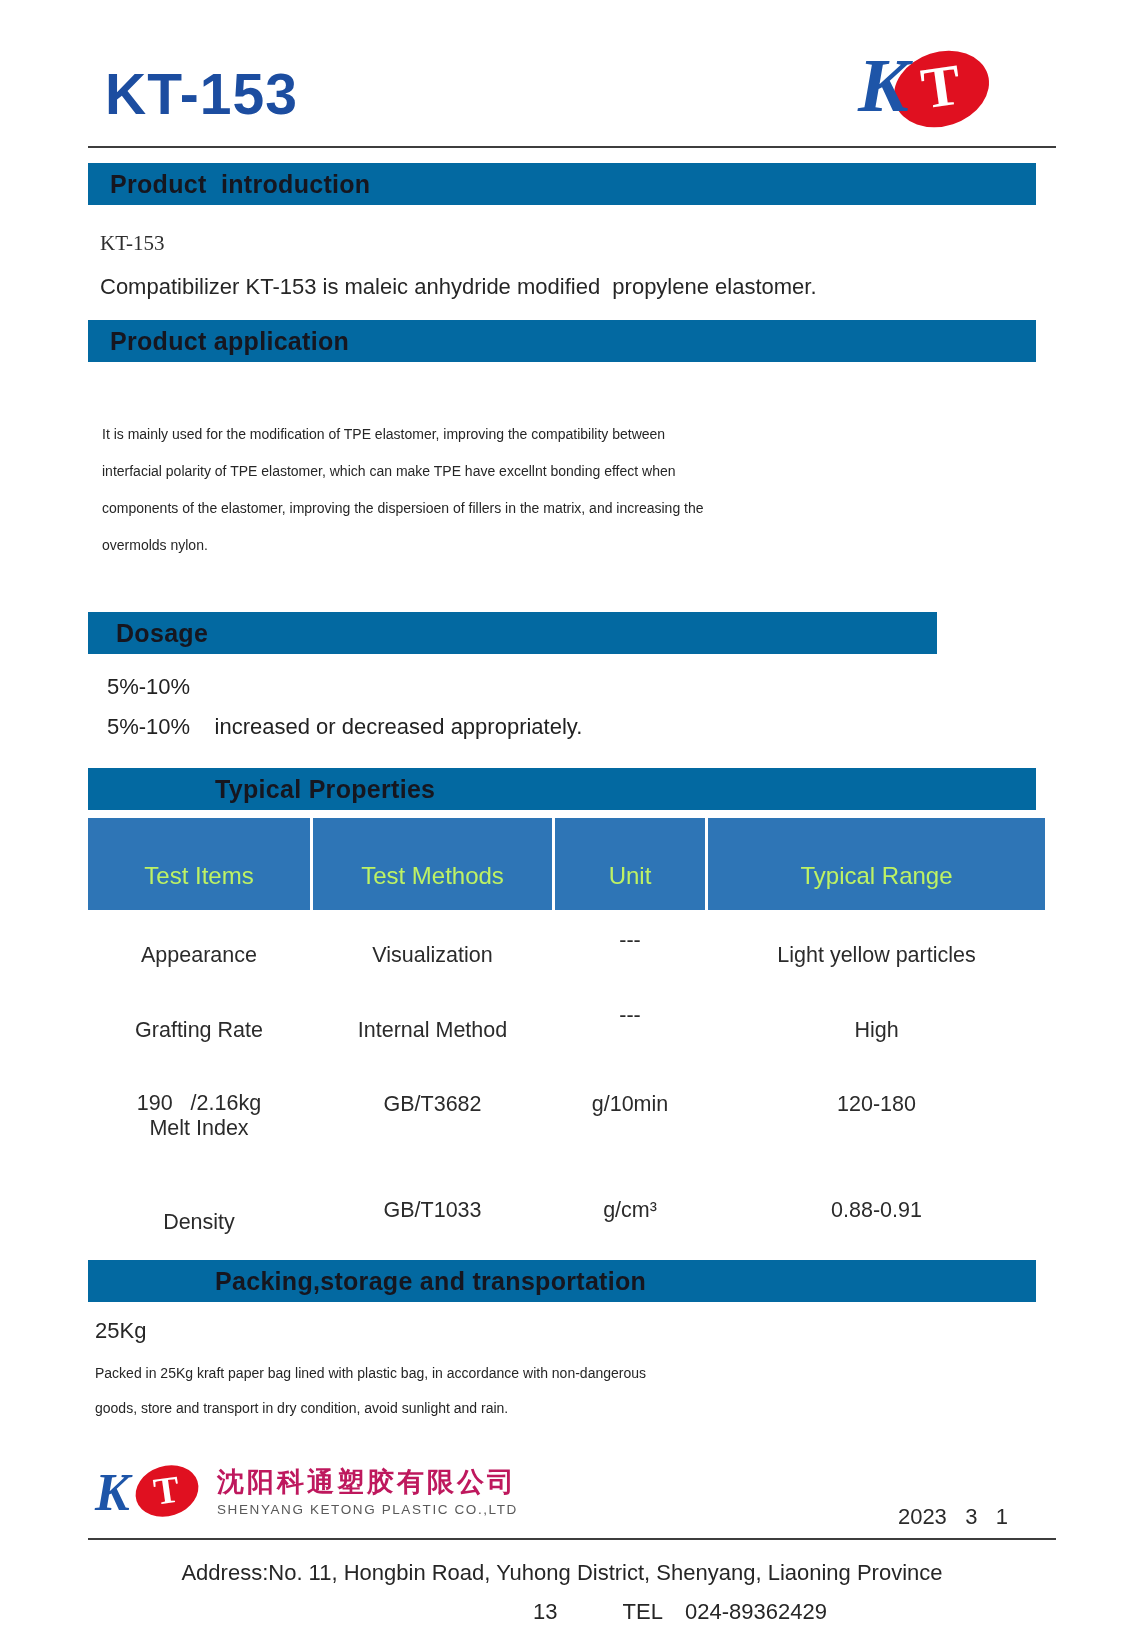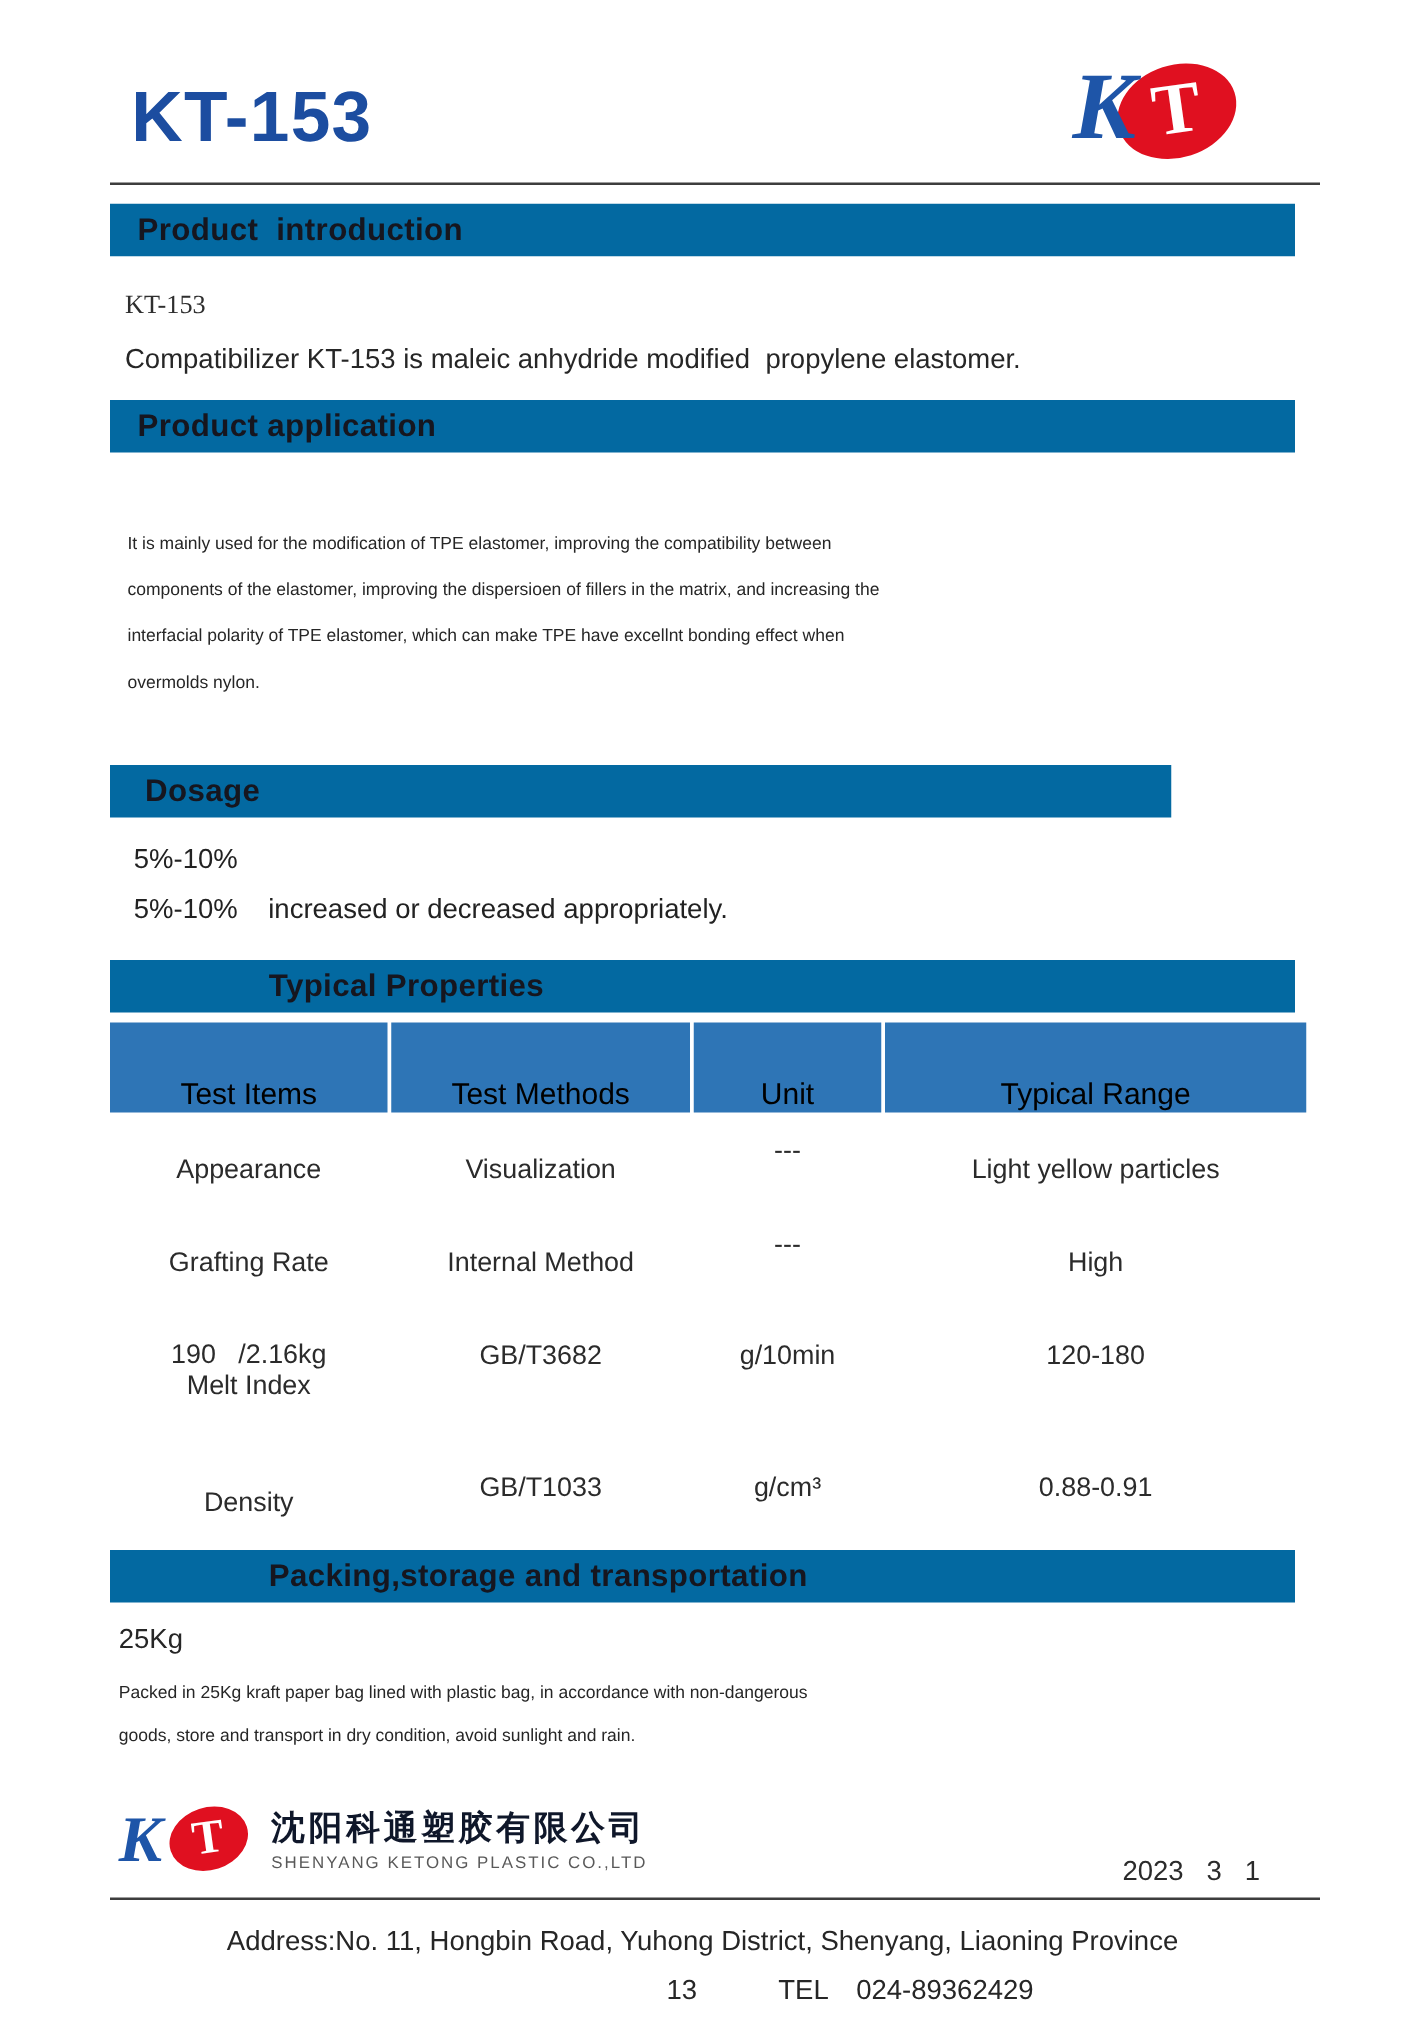--- a/index.html
+++ b/index.html
@@ -52,41 +52,41 @@
   .para { margin-top:54px; margin-left:14px; font-size:14px; line-height:37px; color:#262626; }
   .para-packing { margin-top:12px; margin-left:7px; line-height:35px; }
 
   .dosage-l1 { margin:20px 0 0 19px; font-size:22px; }
   .dosage-l2 { margin:14px 0 0 19px; font-size:22px; }
 
   
   .ptable { margin-top:8px; width:948px; }
   .t-head { display:grid; grid-template-columns:222px 239px 150px 337px; column-gap:3px; }
   .t-head .hcell {
-    background:#2e75b6; height:72px; color:#000000; font-size:24px;
-    display:flex; align-items:flex-end; justify-content:center; padding-bottom:0;
+    background:#2e75b6; height:72px; color:#bef264; font-size:24px;
+    display:flex; align-items:flex-end; justify-content:center; padding-bottom:20px;
   }
   .t-row { display:grid; grid-template-columns:222px 239px 150px 337px; column-gap:3px; }
   .t-row .cell {
     display:flex; flex-direction:column; align-items:center; justify-content:center;
     font-size:21.5px; color:#2b2b2b; text-align:center;
   }
   .row-1 { height:78px; margin-top:6px; }
   .row-2 { height:72px; }
   .row-3 { height:100px; }
   .row-4 { height:88px; }
   .cell.raised { position:relative; top:-15px; }
   .row-3 .cell.shift-up { position:relative; top:-12px; }
   .row-4 .cell.lowered { position:relative; top:12px; }
   .two-line span { display:block; }
 
   
   .footer-row { display:flex; align-items:flex-start; margin-top:40px; margin-left:7px; width:941px; }
   .company-block { margin-left:18px; }
-  .company-cn { font-size:27px; font-weight:bold; color:#0f172a; letter-spacing:3px; line-height:1.2; }
+  .company-cn { font-size:27px; font-weight:bold; color:#be185d; letter-spacing:3px; line-height:1.2; }
   .company-en { font-size:13.5px; color:#595959; letter-spacing:1.6px; margin-top:4px; }
   .date { margin-left:auto; align-self:flex-end; font-size:22px; color:#2b2b2b; padding-right:28px; }
   .rule-bottom { margin-top:8px; }
   .address { margin-top:20px; width:948px; text-align:center; font-size:22px; color:#262626; }
   .tel-line { margin-top:13px; width:948px; display:flex; justify-content:center; position:relative; left:118px; font-size:22px; color:#262626; }
   .tel-line .tel-label { margin-left:65px; }
   .tel-line .tel-number { margin-left:22px; }
 </style>
 </head>
 <body>
@@ -111,22 +111,22 @@
       <span data-bind="sections.intro.heading">Product  introduction</span>
     </div>
     <div class="serif-code" data-bind="sections.intro.code">KT-153</div>
     <div class="body-line compat" data-bind="sections.intro.body">Compatibilizer KT-153 is maleic anhydride modified  propylene elastomer.</div>
 
     <div class="bar" style="margin-top:20px;">
       <span data-bind="sections.application.heading">Product application</span>
     </div>
     <div class="para">
       <div data-bind="sections.application.lines.0">It is mainly used for the modification of TPE elastomer, improving the compatibility between</div>
+      <div data-bind="sections.application.lines.2">interfacial polarity of TPE elastomer, which can make TPE have excellnt bonding effect when</div>
       <div data-bind="sections.application.lines.1">components of the elastomer, improving the dispersioen of fillers in the matrix, and increasing the</div>
-      <div data-bind="sections.application.lines.2">interfacial polarity of TPE elastomer, which can make TPE have excellnt bonding effect when</div>
       <div data-bind="sections.application.lines.3">overmolds nylon.</div>
     </div>
 
     <div class="bar indented" style="margin-top:48px;padding-left:28px;">
       <span data-bind="sections.dosage.heading">Dosage</span>
     </div>
     <div class="dosage-l1" data-bind="sections.dosage.line1">5%-10%</div>
     <div class="dosage-l2" data-bind="sections.dosage.line2">5%-10%    increased or decreased appropriately.</div>
 
     <div class="bar indented" style="margin-top:28px;">

